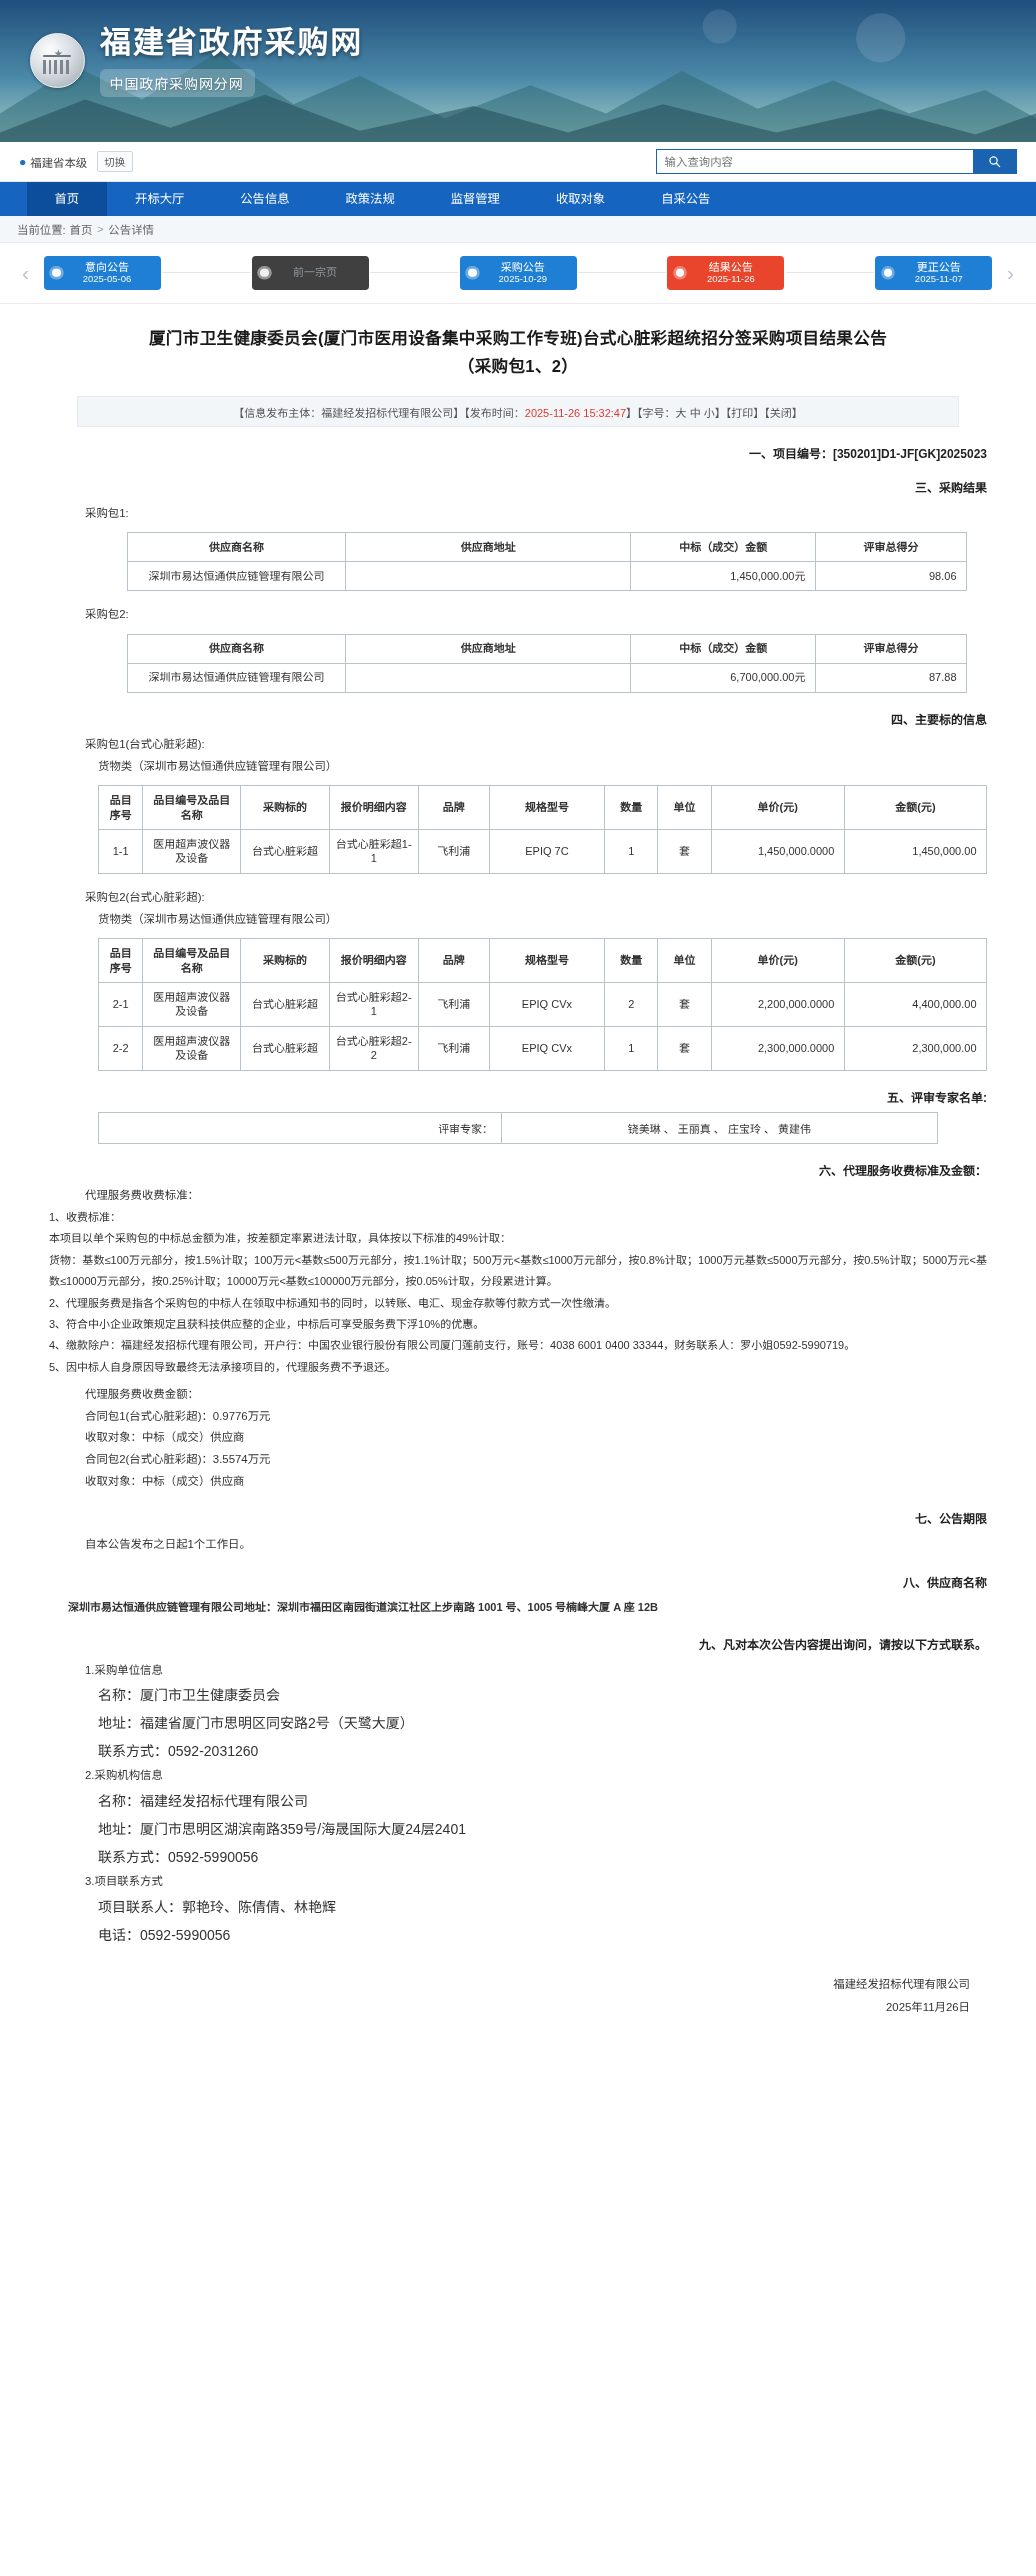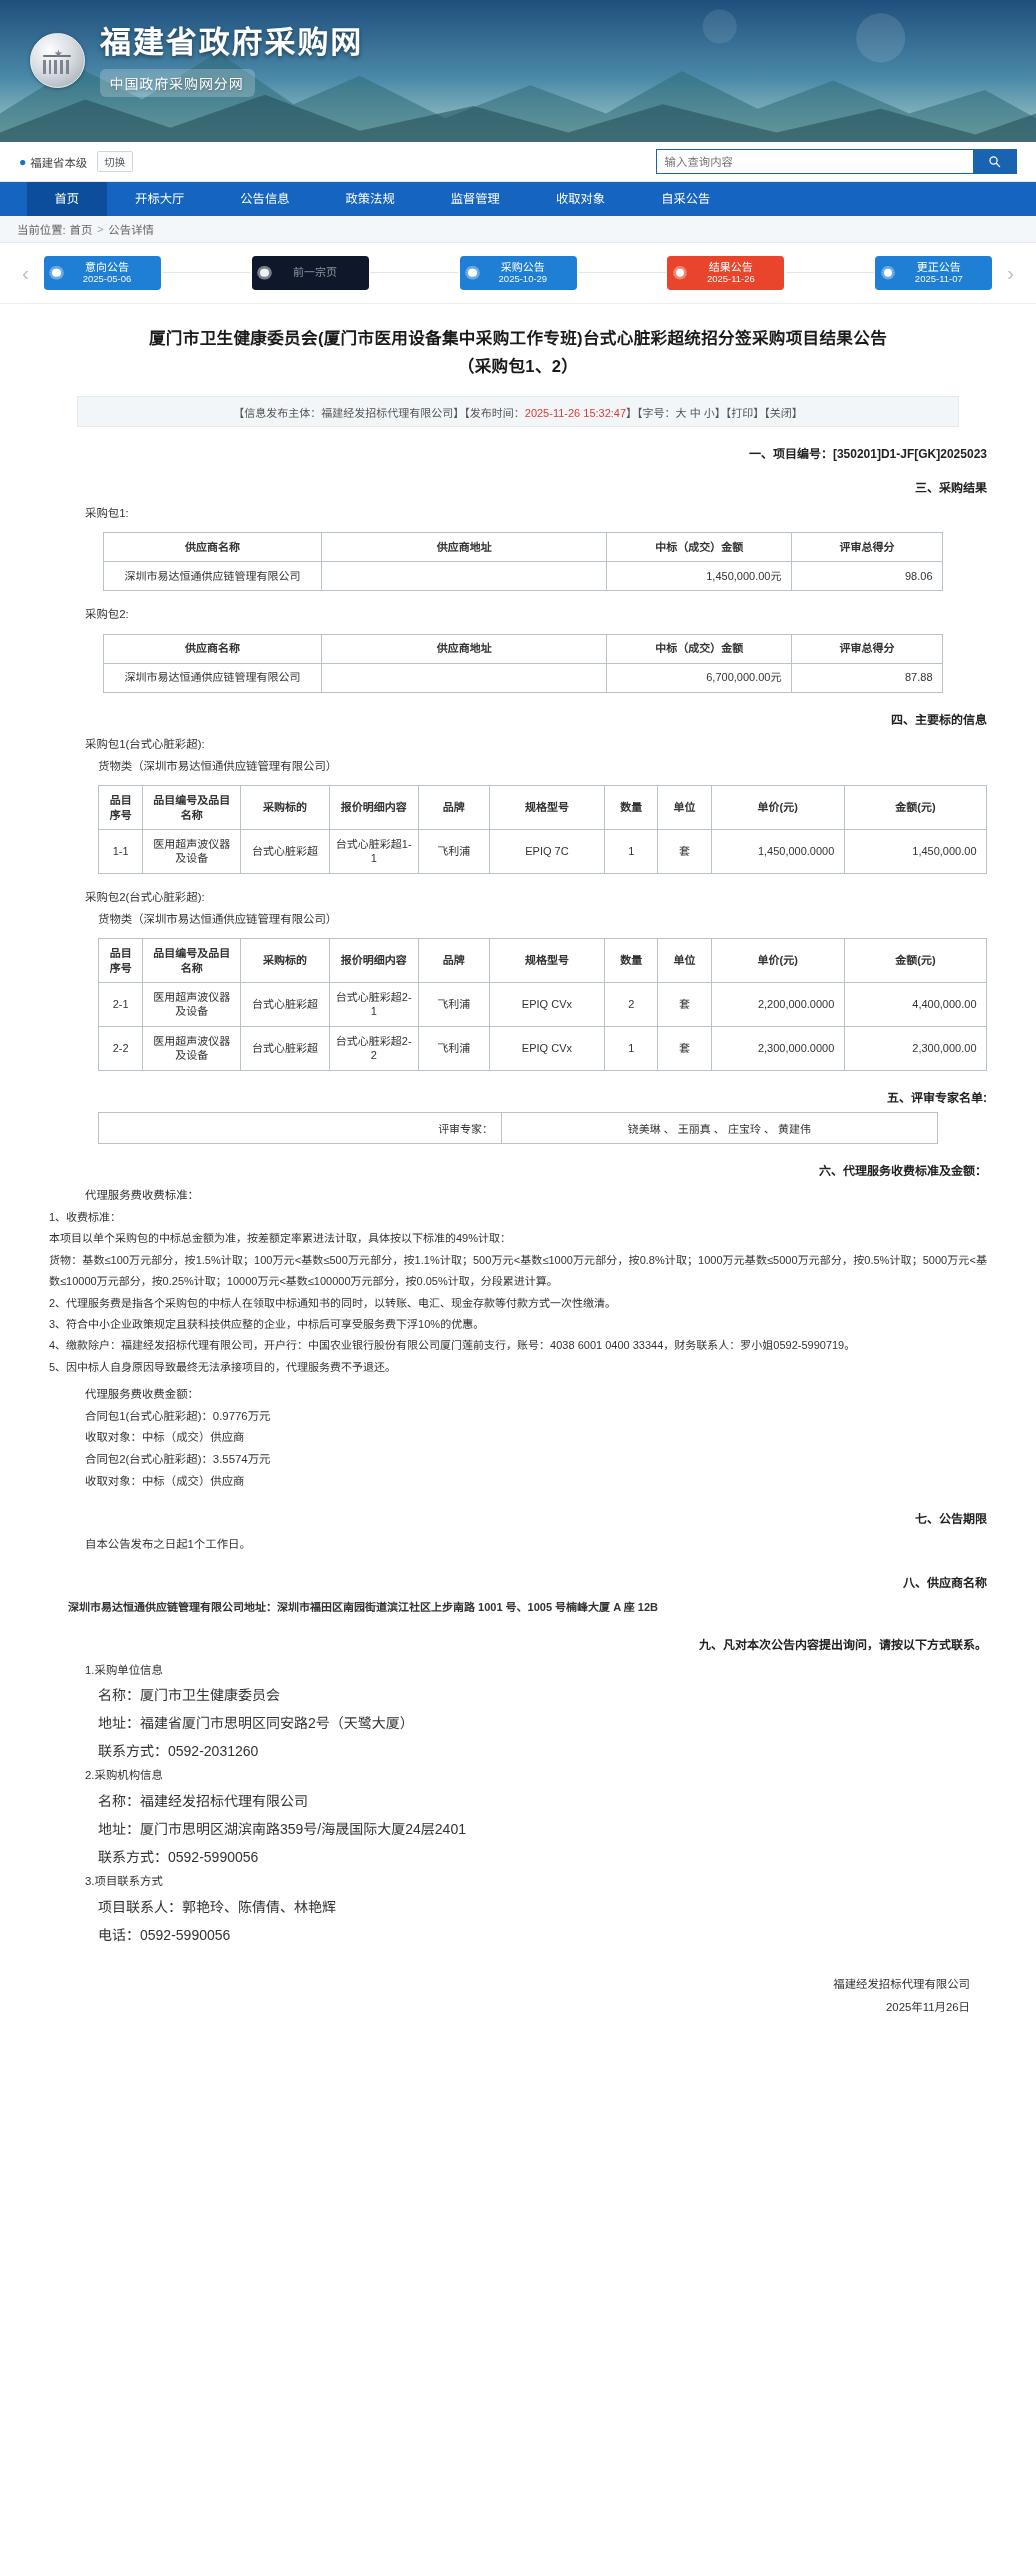--- a/index.html
+++ b/index.html
@@ -122,21 +122,21 @@
     font-size:10.4px; position:relative; padding: 0 13.3px 0 23px; cursor:pointer;
   }
   .tl-item .dot {
     position:absolute; left:8.5px; top:50%; transform:translateY(-50%);
     width:8.5px; height:8.5px; border-radius:50%; background:#fff;
     box-shadow: 0 0 0 2.8px rgba(255,255,255,.35);
   }
   .tl-item .lbl { font-size:11px; line-height:12.3px; }
   .tl-item .dt { font-size:9.5px; line-height:11.4px; opacity:.95; }
   .tl-blue { background:#1e7fd4; }
-  .tl-grey { background:#0f172a; color:#8b959e; }
+  .tl-grey { background:#404040; color:#8b959e; }
   .tl-grey .dot { background:#eef1f4; box-shadow:0 0 0 2.8px rgba(255,255,255,.45);}
   .tl-red  { background:#e8452c; }
   .tl-connector { flex:1; height:1.9px; background:#e1e6ea; margin:0 1.9px; }
 
   
   .doc { padding: 21px 49px 28px 49px; }
   .doc-title {
     text-align:center; font-size:16.6px; font-weight:bold; color:#1a1a1a;
     line-height:1.7; letter-spacing:0.3px;
   }
@@ -155,21 +155,21 @@
   table.grid {
     border-collapse: collapse; width: calc(100% - 49px); margin: 7.6px 0 3.8px 49px;
     font-size:11px;
   }
   table.grid th, table.grid td {
     border:0.9px solid #b9c3cc; padding: 6.6px 5.7px; text-align:center; color:#333;
     line-height:1.35;
   }
   table.grid th { font-weight:bold; background:#fff; }
   table.grid td.right { text-align:right; padding-right:9.5px; }
-  table.grid.narrow { width: calc(100% - 98px); margin-left:54px; }
+  table.grid.narrow { width: calc(100% - 98px); margin-left:78px; }
 
   table.experts {
     border-collapse:collapse; width: calc(100% - 98px); margin: 7.6px 0 3.8px 49px; font-size:11px;
   }
   table.experts td { border:0.9px solid #b9c3cc; padding:6.6px 7.6px; }
   table.experts td.k { width: 48%; text-align:right; }
   table.experts td.v { text-align:center; }
 
   .fee-p { font-size:11px; line-height:1.95; color:#333; text-align:justify; }
   .note-bold { font-weight:bold; font-size:11px; }

